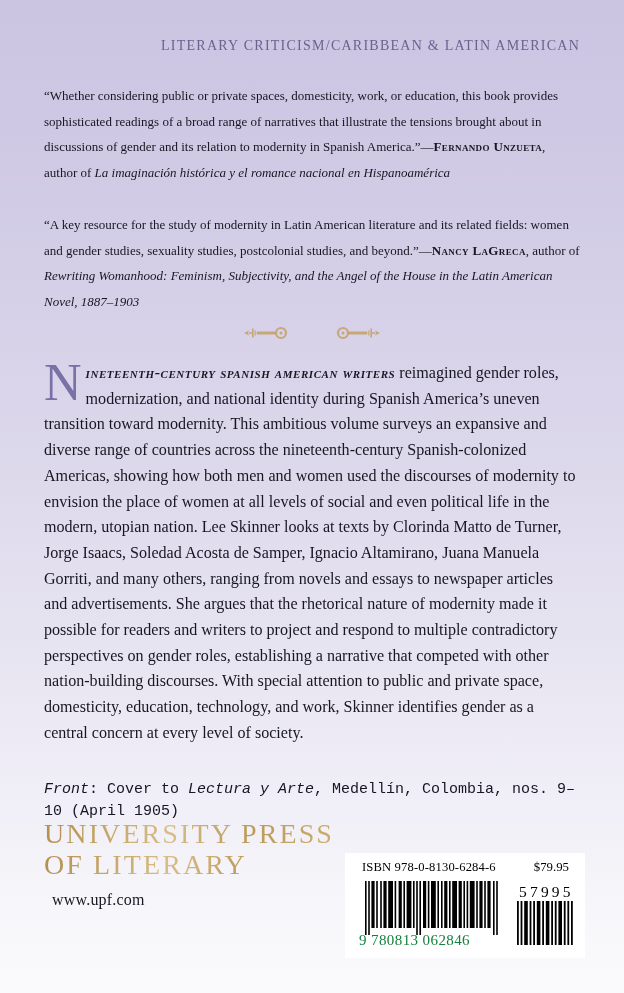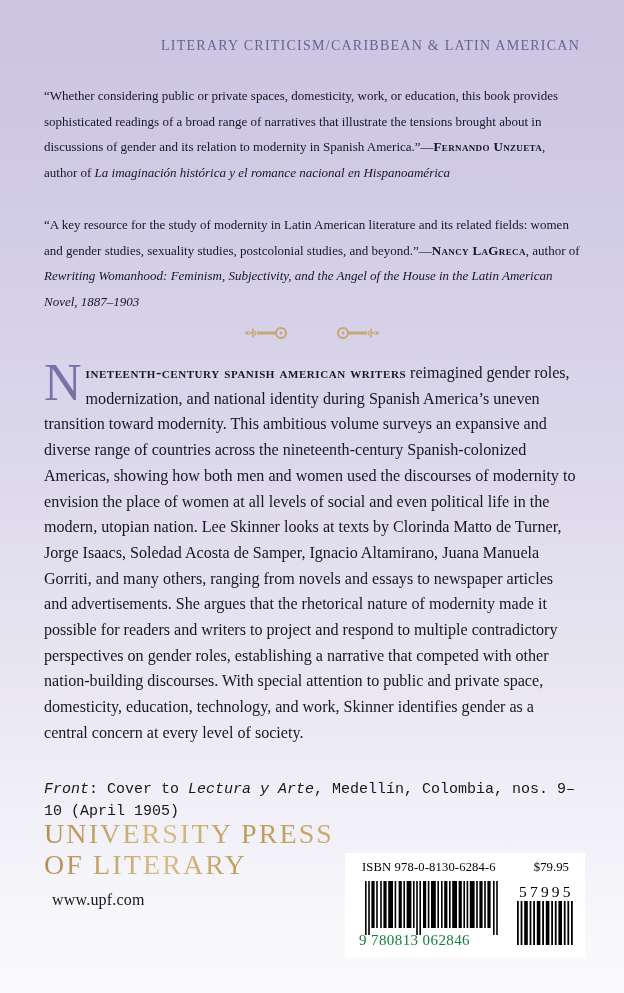--- a/index.html
+++ b/index.html
@@ -102,20 +102,21 @@
     line-height: 40px;
     color: #7a72a6;
     padding: 2px 4px 0 0;
     margin-top: 1px;
     font-family: "Liberation Serif", serif;
   }
   .description .lead {
     font-variant: small-caps;
     font-weight: bold;
     letter-spacing: 0.55px;
+    font-style: italic;
   }
 
   
   .bio {
     position: absolute;
     top: 688px;
     left: 44px;
     width: 536px;
     color: #181622;
     font-size: 16.1px;

